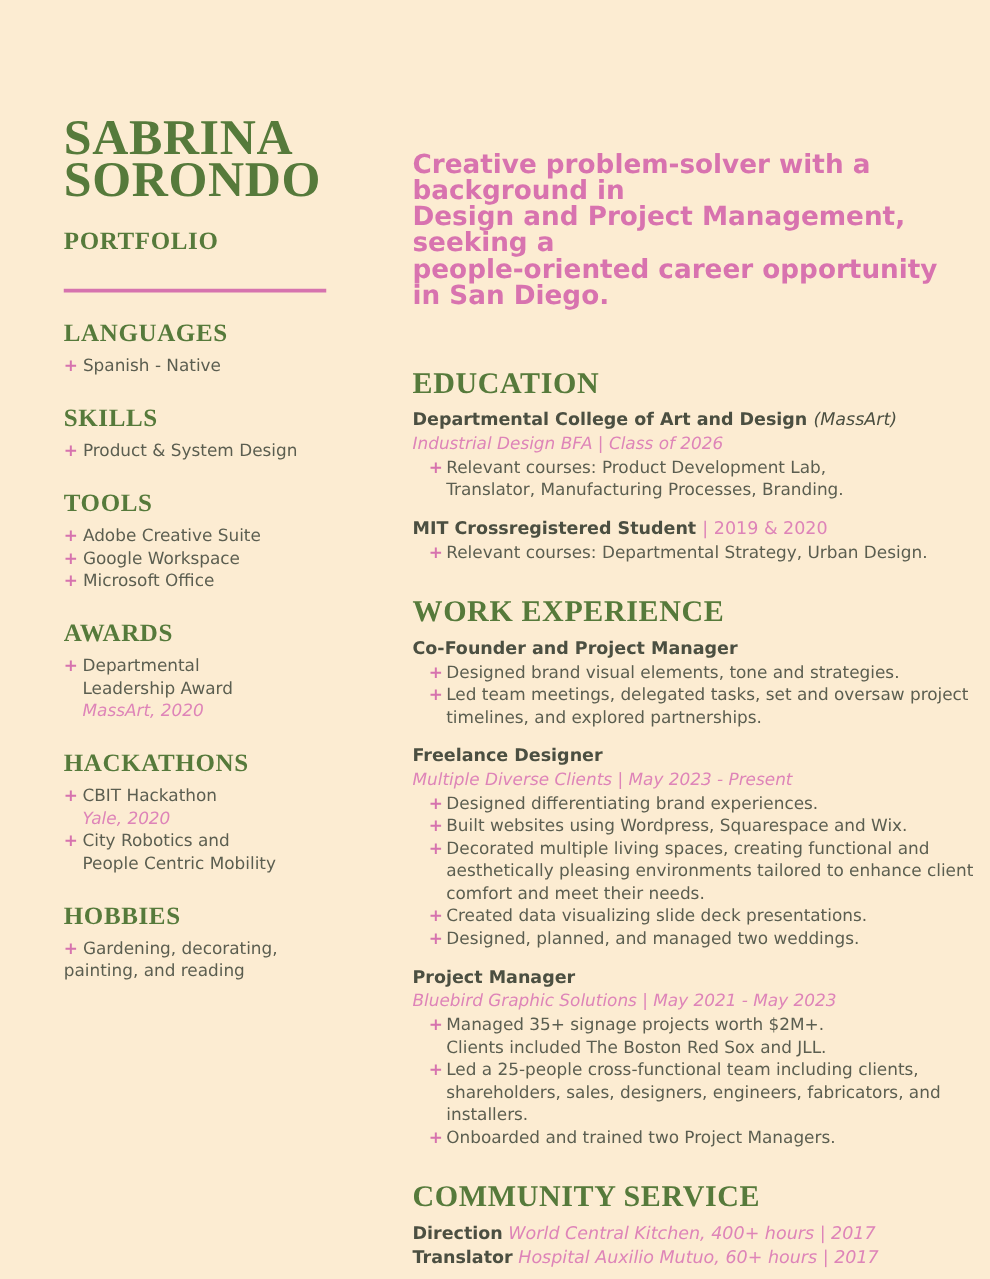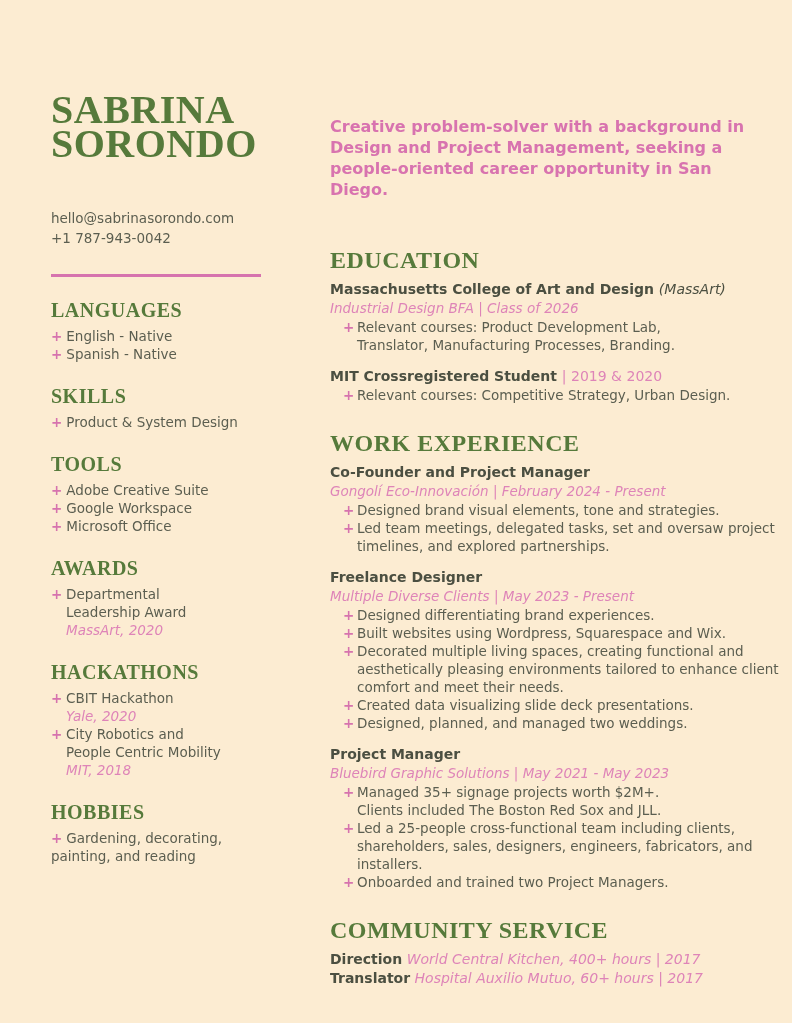--- a/index.html
+++ b/index.html
@@ -40,21 +40,21 @@
   .pre{white-space:pre-line;}
   .plus{color:var(--pink);font-weight:700;}
   .item-flow .plus{margin-right:4px;}
 
   .hang{display:flex;}
   .hang .plus{width:15px;flex:none;}
   .hang .hang-body{flex:1;}
   .detail{color:var(--pink-italic);font-style:italic;}
 
   .summary{
-    color:#d873af;font-weight:700;font-size:16px;line-height:21px;
+    color:#d873af;font-weight:700;font-size:21px;line-height:21px;
     white-space:pre-line;width:445px;
   }
 
   .main-h{
     font-family:"Liberation Serif",serif;font-weight:700;color:var(--green);
     font-size:24px;line-height:26px;letter-spacing:0.5px;margin:26px 0 7px;
   }
   .main-h.first{margin-top:47px;}
 
   .entry{margin-top:13px;}
@@ -75,30 +75,26 @@
 </head>
 <body>
 
 <aside class="sidebar">
 
   <h1 class="name">
     <span>SABRINA</span>
     <span>SORONDO</span>
   </h1>
 
-  <div class="contact">
-    <div>hello@sabrinasorondo.com</div>
-    <div>+1 787-943-0042</div>
-  </div>
-
+
+  <h2 class="side-h first">PORTFOLIO</h2>
 
   <div class="divider"></div>
 
   <h2 class="side-h">LANGUAGES</h2>
-  <div class="item item-flow"><span class="plus">+</span><span>English - Native</span></div>
   <div class="item item-flow"><span class="plus">+</span><span>Spanish - Native</span></div>
 
   <h2 class="side-h">SKILLS</h2>
   <div class="item item-flow"><span class="plus">+</span><span class="pre">Product &amp; System Design</span></div>
 
   <h2 class="side-h">TOOLS</h2>
   <div class="item item-flow"><span class="plus">+</span><span>Adobe Creative Suite</span></div>
   <div class="item item-flow"><span class="plus">+</span><span>Google Workspace</span></div>
   <div class="item item-flow"><span class="plus">+</span><span>Microsoft Office</span></div>
 
@@ -118,67 +114,65 @@
     <span class="hang-body">
       <span class="pre">CBIT Hackathon</span>
       <span class="detail" style="display:block">Yale, 2020</span>
     </span>
   </div>
   <div class="item hang">
     <span class="plus">+</span>
     <span class="hang-body">
       <span class="pre">City Robotics and
 People Centric Mobility</span>
-      <span class="detail" style="display:block">MIT, 2018</span>
     </span>
   </div>
 
   <h2 class="side-h">HOBBIES</h2>
   <div class="item item-flow"><span class="plus">+</span><span class="pre">Gardening, decorating,
 painting, and reading</span></div>
 
 </aside>
 
 <main class="main">
 
   <p class="summary">Creative problem-solver with a background in
 Design and Project Management, seeking a
 people-oriented career opportunity in San Diego.</p>
 
   <h2 class="main-h first">EDUCATION</h2>
 
   <div class="entry first">
     <div class="entry-title">
-      <span>Massachusetts College of Art and Design</span>
+      <span>Departmental College of Art and Design</span>
       <span class="suffix">(MassArt)</span>
     </div>
     <div class="entry-sub">Industrial Design BFA | Class of 2026</div>
     <div class="brow">
       <span class="plus">+</span>
       <span class="btext">Relevant courses: Product Development Lab,
 Translator, Manufacturing Processes, Branding.</span>
     </div>
   </div>
 
   <div class="entry">
     <div class="entry-title">
       <span>MIT Crossregistered Student</span>
       <span class="inline-date">| 2019 &amp; 2020</span>
     </div>
     <div class="brow">
       <span class="plus">+</span>
-      <span class="btext">Relevant courses: Competitive Strategy, Urban Design.</span>
+      <span class="btext">Relevant courses: Departmental Strategy, Urban Design.</span>
     </div>
   </div>
 
   <h2 class="main-h">WORK EXPERIENCE</h2>
 
   <div class="entry first">
     <div class="entry-title">Co-Founder and Project Manager</div>
-    <div class="entry-sub">Gongolí Eco-Innovación | February 2024 - Present</div>
     <div class="brow">
         <span class="plus">+</span>
         <span class="btext">Designed brand visual elements, tone and strategies.</span>
       </div>
     <div class="brow">
         <span class="plus">+</span>
         <span class="btext">Led team meetings, delegated tasks, set and oversaw project timelines, and explored partnerships.</span>
       </div>
   </div>
 

